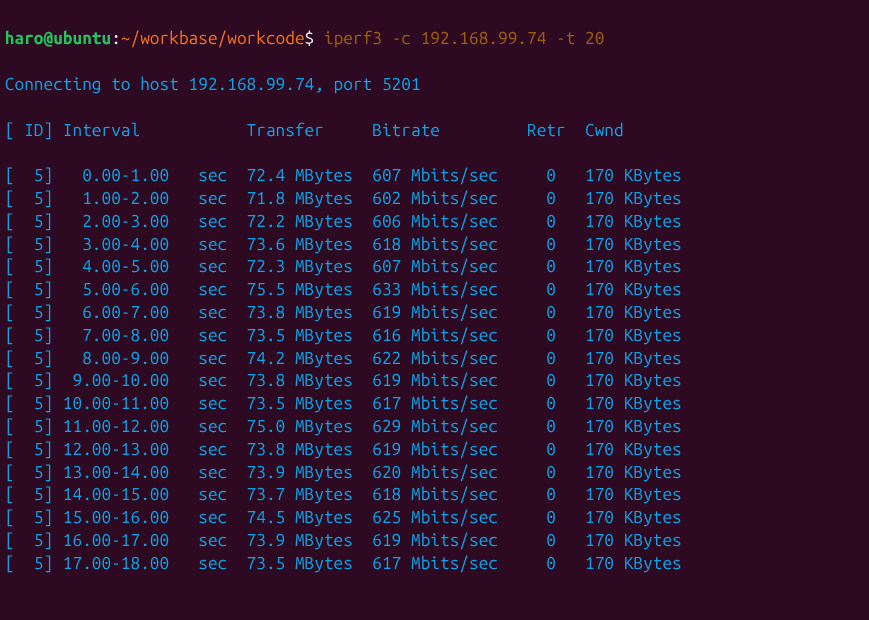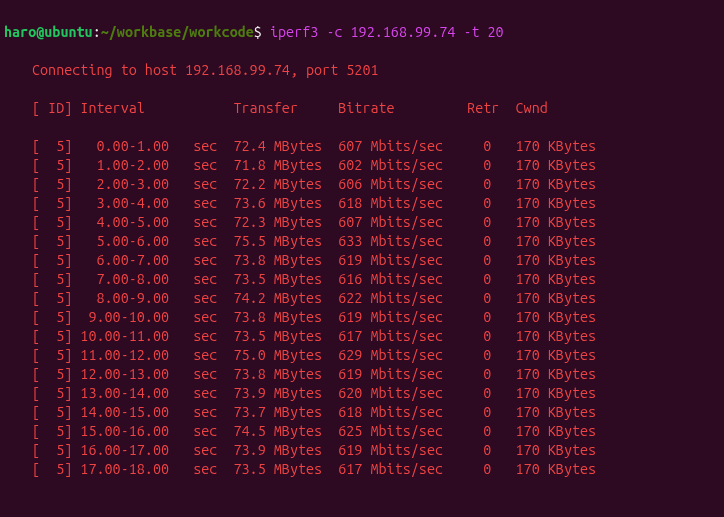--- a/index.html
+++ b/index.html
@@ -12,24 +12,24 @@
     line-height: 1.32;
     width: 724px;
     height: 517px;
     overflow: hidden;
   }
   .term {
     padding: 4px 4px;
     white-space: pre;
   }
   .green  { color: #22c55e; font-weight: bold; }
-  .blue   { color: #4d7c0f; font-weight: bold; }
-  .white  { color: #ef4444; margin-left: 28px; }
+  .blue   { color: #f97316; font-weight: normal; }
+  .white  { color: #0ea5e9; }
   .prompt-sep { color: #eeeeec; }
-  .cmd    { color: #d946ef; }
+  .cmd    { color: #a16207; }
   .row    { display: block; }
 </style>
 </head>
 <body>
 <div class="term">
 <span class="row"><span class="green">haro@ubuntu</span><span class="prompt-sep">:</span><span class="blue">~/workbase/workcode</span><span class="prompt-sep">$ </span><span class="cmd">iperf3 -c 192.168.99.74 -t 20</span></span>
 <span class="row white">Connecting to host 192.168.99.74, port 5201</span>
 <span class="row white">[ ID] Interval           Transfer     Bitrate         Retr  Cwnd</span>
 <div id="rows"><span class="row white">[  5]   0.00-1.00   sec  72.4 MBytes  607 Mbits/sec     0   170 KBytes</span><span class="row white">[  5]   1.00-2.00   sec  71.8 MBytes  602 Mbits/sec     0   170 KBytes</span><span class="row white">[  5]   2.00-3.00   sec  72.2 MBytes  606 Mbits/sec     0   170 KBytes</span><span class="row white">[  5]   3.00-4.00   sec  73.6 MBytes  618 Mbits/sec     0   170 KBytes</span><span class="row white">[  5]   4.00-5.00   sec  72.3 MBytes  607 Mbits/sec     0   170 KBytes</span><span class="row white">[  5]   5.00-6.00   sec  75.5 MBytes  633 Mbits/sec     0   170 KBytes</span><span class="row white">[  5]   6.00-7.00   sec  73.8 MBytes  619 Mbits/sec     0   170 KBytes</span><span class="row white">[  5]   7.00-8.00   sec  73.5 MBytes  616 Mbits/sec     0   170 KBytes</span><span class="row white">[  5]   8.00-9.00   sec  74.2 MBytes  622 Mbits/sec     0   170 KBytes</span><span class="row white">[  5]  9.00-10.00   sec  73.8 MBytes  619 Mbits/sec     0   170 KBytes</span><span class="row white">[  5] 10.00-11.00   sec  73.5 MBytes  617 Mbits/sec     0   170 KBytes</span><span class="row white">[  5] 11.00-12.00   sec  75.0 MBytes  629 Mbits/sec     0   170 KBytes</span><span class="row white">[  5] 12.00-13.00   sec  73.8 MBytes  619 Mbits/sec     0   170 KBytes</span><span class="row white">[  5] 13.00-14.00   sec  73.9 MBytes  620 Mbits/sec     0   170 KBytes</span><span class="row white">[  5] 14.00-15.00   sec  73.7 MBytes  618 Mbits/sec     0   170 KBytes</span><span class="row white">[  5] 15.00-16.00   sec  74.5 MBytes  625 Mbits/sec     0   170 KBytes</span><span class="row white">[  5] 16.00-17.00   sec  73.9 MBytes  619 Mbits/sec     0   170 KBytes</span><span class="row white">[  5] 17.00-18.00   sec  73.5 MBytes  617 Mbits/sec     0   170 KBytes</span></div>
 

